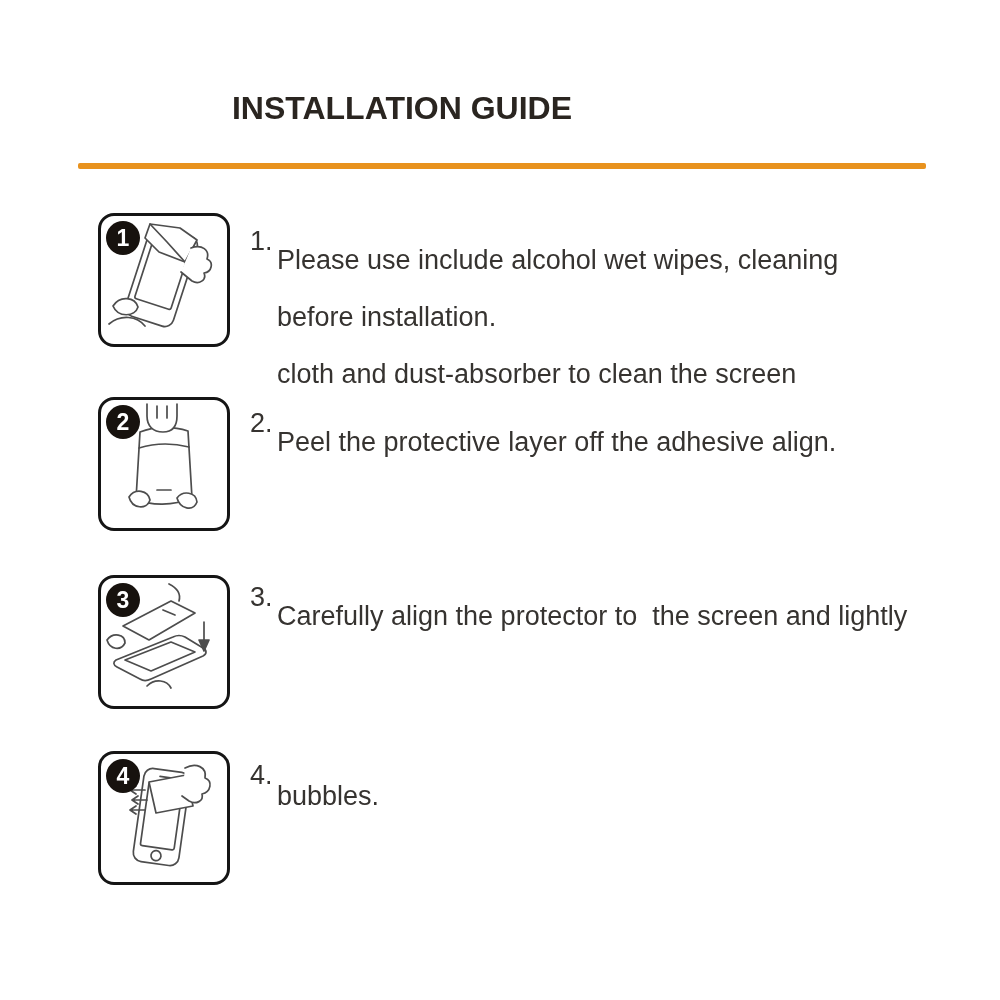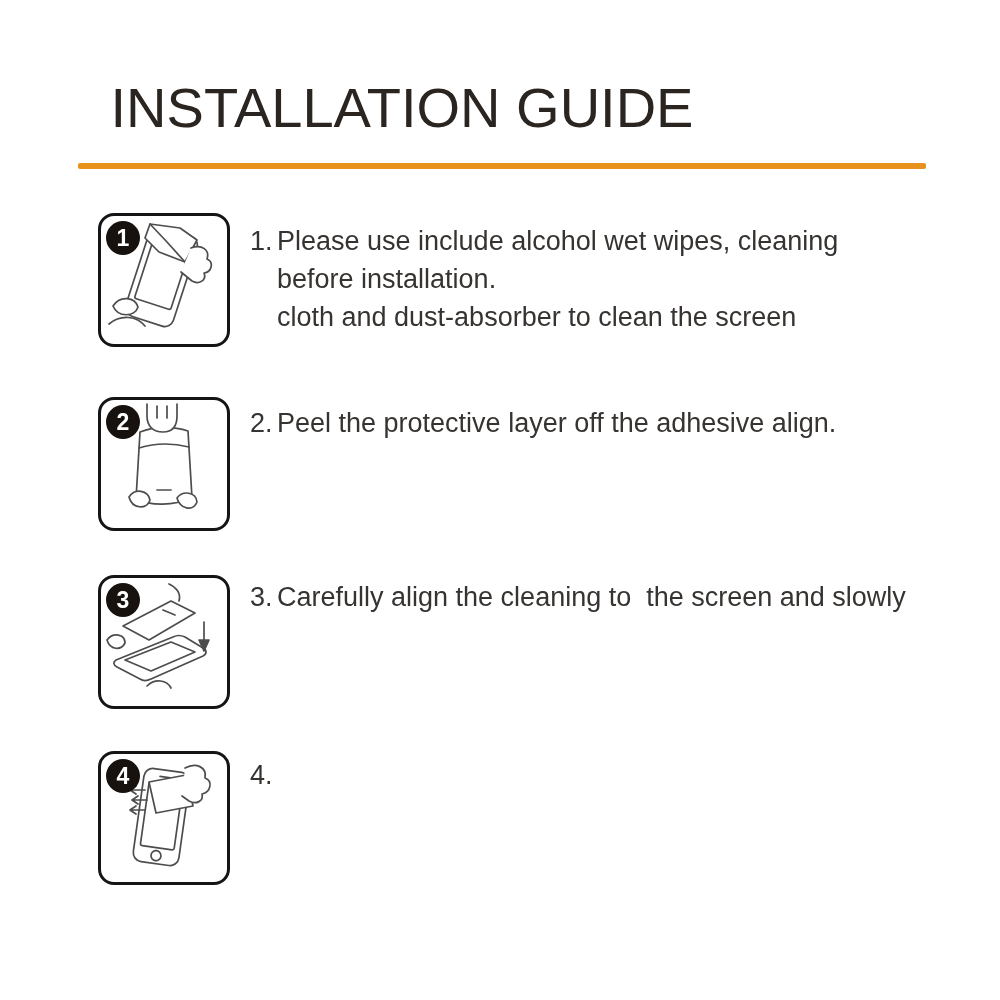--- a/index.html
+++ b/index.html
@@ -2,21 +2,21 @@
 <html><head>
 <meta charset="utf-8">
 <style>
   html,body{margin:0;padding:0;}
   body{
     width:1000px;height:1000px;background:#ffffff;position:relative;
     font-family:"Liberation Sans", sans-serif;overflow:hidden;
   }
   .title{
     position:absolute;top:82px;left:0;width:804px;text-align:center;
-    font-size:56px;line-height:52px;font-weight:normal;color:#2a2520;
+    font-size:32px;line-height:52px;font-weight:bold;color:#2a2520;
     letter-spacing:0px;
   }
   .divider{
     position:absolute;top:163px;left:78px;width:848px;height:6px;
     background:#E8921E;border-radius:2px;
   }
   .figure{
     position:absolute;left:98px;width:126px;height:128px;
     border:3px solid #151515;border-radius:16px;background:#fff;
   }
@@ -24,21 +24,21 @@
   .badge{
     position:absolute;top:5px;left:5px;width:34px;height:34px;border-radius:50%;
     background:#17120e;color:#ffffff;font-size:23px;font-weight:bold;
     display:flex;align-items:center;justify-content:center;z-index:2;
   }
   .step-text{
     position:absolute;left:250px;display:flex;align-items:flex-start;
     font-size:27px;line-height:38px;color:#363330;
   }
   .step-num{flex:none;width:27px;}
-  .lines div{white-space:pre-wrap;}
+  .lines div{white-space:pre-wrap;margin-top:19px;}
   .tall .lines div{line-height:42px;}
 </style>
 </head>
 <body>
 
 <div class="title">INSTALLATION GUIDE</div>
 <div class="divider"></div>
 
 <section>
   <div class="figure" style="top:213px">
@@ -104,21 +104,21 @@
         <path d="M96 60 L101 71 L106 60 Z" fill="#4d4d4d"></path>
         <path d="M66 4 C74 8 78 14 76 21"></path>
         <path d="M4 60 C10 52 22 54 22 63 C18 71 7 70 4 60 Z" fill="#ffffff"></path>
         <path d="M44 106 C52 98 64 100 68 108"></path>
       </g>
     </svg>
   </div>
   <div class="step-text" style="top:578px">
     <span class="step-num">3.</span>
     <div class="lines">
-        <div>Carefully align the cleaning to  the screen and slowly</div>
+        <div>Carefully align the protector to  the screen and lightly</div>
       </div>
   </div>
 </section>
 
 <section>
   <div class="figure" style="top:751px">
     <span class="badge">4</span>
     <svg width="120" height="120" viewBox="0 0 120 120">
       <g stroke="#4d4d4d" stroke-width="1.7" fill="none" stroke-linecap="round" stroke-linejoin="round">
         <g transform="rotate(8 58 64)">
@@ -131,15 +131,16 @@
         <path d="M82 12 C93 6 104 11 102 22 C110 25 108 36 99 38 C101 45 93 49 86 45 L79 40" fill="#ffffff"></path>
         <path d="M42 34 L28 34 M33 30 L27 34 L33 38"></path>
         <path d="M44 44 L30 44 M35 40 L29 44 L35 48"></path>
         <path d="M42 54 L28 54 M33 50 L27 54 L33 58"></path>
       </g>
     </svg>
   </div>
   <div class="step-text tall" style="top:756px">
     <span class="step-num">4.</span>
     <div class="lines">
+        <div>bubbles.</div>
       </div>
   </div>
 </section>
 
 </body></html>

